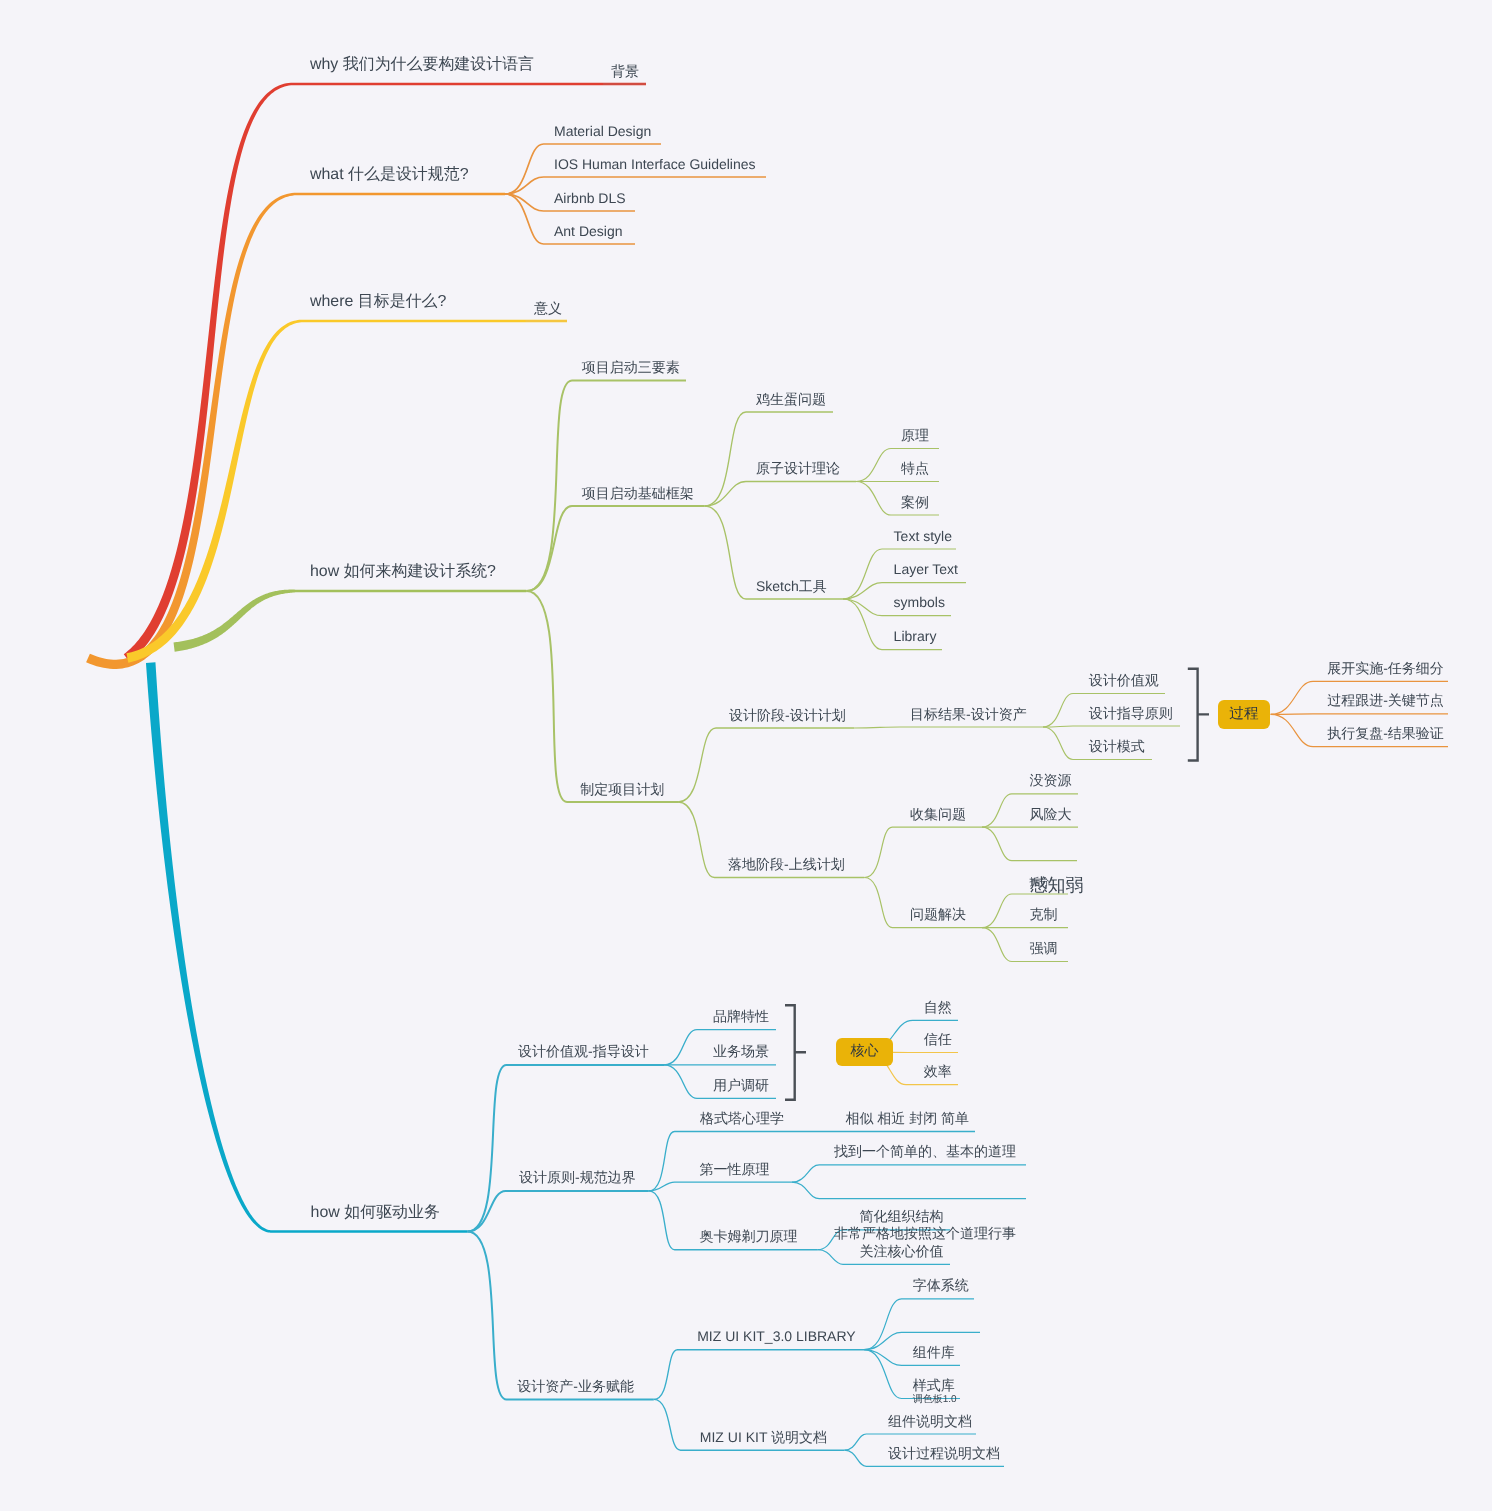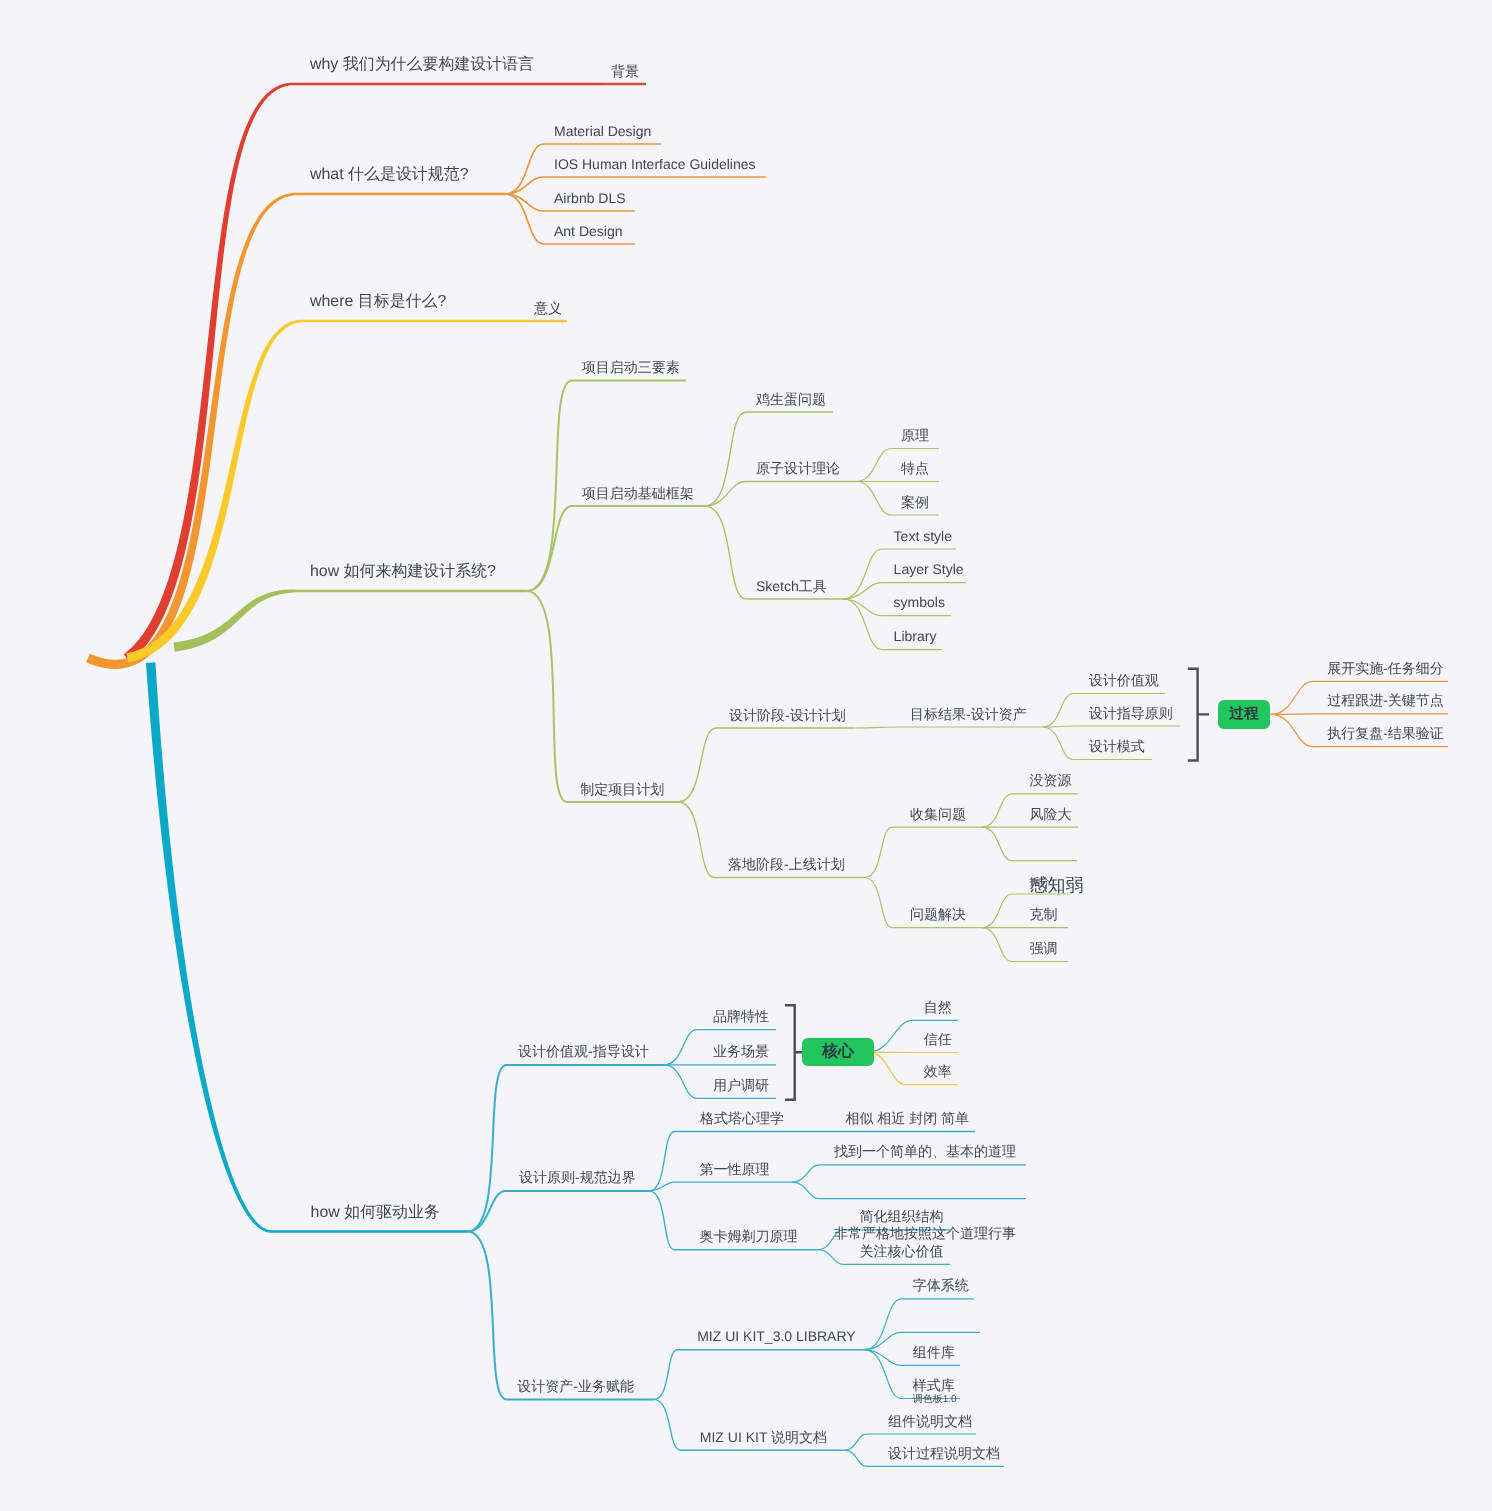--- a/index.html
+++ b/index.html
@@ -9,23 +9,23 @@
        -webkit-font-smoothing:antialiased;
        text-rendering:geometricPrecision;}
   #stage{position:relative;width:1492px;height:1511px;}
   svg#links{position:absolute;left:0;top:0;width:1492px;height:1511px;
             overflow:visible;pointer-events:none;}
   .nlabel{position:absolute;white-space:nowrap;color:#3d4752;
           line-height:1;transform:translateY(-100%);}
   .root-box{position:absolute;background:#ffffff;border-radius:9px;
      display:flex;align-items:center;justify-content:center;
      font-weight:700;color:#121518;letter-spacing:.5px;}
-  .sum-box{position:absolute;background:#22c55e;border-radius:6px;
+  .sum-box{position:absolute;background:#eab308;border-radius:6px;
      display:flex;align-items:center;justify-content:center;
-     font-weight:700;color:#2e3742;}
+     font-weight:400;color:#2e3742;}
 </style>
 </head>
 <body>
 
 <div id="stage">
   <svg id="links" viewBox="0 0 1492 1511" xmlns="http://www.w3.org/2000/svg">
       <path d="M129.42 661.82 L131.97 659.84 L134.46 657.73 L136.88 655.50 L139.25 653.15 L141.55 650.69 L143.80 648.12 L145.99 645.44 L148.12 642.65 L150.20 639.75 L152.22 636.75 L154.20 633.65 L156.12 630.46 L157.99 627.16 L159.82 623.77 L161.60 620.29 L163.33 616.72 L165.03 613.05 L166.67 609.30 L168.28 605.47 L169.84 601.55 L171.37 597.55 L172.85 593.47 L174.30 589.31 L175.71 585.07 L177.08 580.76 L178.42 576.38 L179.73 571.92 L181.00 567.40 L182.23 562.81 L183.44 558.15 L184.62 553.43 L185.76 548.65 L186.88 543.81 L187.96 538.91 L189.02 533.96 L190.05 528.95 L191.06 523.89 L192.04 518.78 L192.99 513.61 L193.92 508.41 L194.83 503.16 L195.72 497.86 L196.58 492.52 L197.42 487.15 L198.25 481.74 L199.05 476.29 L199.84 470.81 L200.61 465.30 L201.36 459.76 L202.09 454.19 L202.81 448.59 L203.51 442.98 L204.20 437.34 L204.88 431.68 L205.54 426.00 L206.19 420.31 L206.84 414.60 L207.47 408.88 L208.09 403.15 L208.70 397.42 L209.30 391.67 L209.90 385.92 L210.49 380.17 L211.07 374.42 L211.65 368.68 L212.23 362.93 L212.80 357.19 L213.37 351.46 L213.93 345.74 L214.50 340.02 L215.06 334.33 L215.63 328.64 L216.19 322.98 L216.76 317.33 L217.32 311.70 L217.90 306.10 L218.47 300.52 L219.05 294.97 L219.64 289.45 L220.23 283.96 L220.82 278.50 L221.43 273.08 L222.04 267.69 L222.66 262.35 L223.29 257.04 L223.94 251.78 L224.59 246.56 L225.25 241.38 L225.93 236.26 L226.62 231.19 L227.33 226.16 L228.04 221.20 L228.78 216.29 L229.53 211.44 L230.30 206.64 L231.08 201.91 L231.89 197.25 L232.71 192.65 L233.55 188.12 L234.42 183.66 L235.30 179.27 L236.21 174.96 L237.14 170.72 L238.09 166.57 L239.07 162.49 L240.07 158.49 L241.09 154.58 L242.15 150.75 L243.23 147.02 L244.33 143.37 L245.47 139.81 L246.63 136.35 L247.83 132.99 L249.05 129.72 L250.31 126.56 L251.59 123.49 L252.91 120.53 L254.26 117.68 L255.64 114.94 L257.06 112.30 L258.51 109.78 L259.99 107.37 L261.51 105.08 L263.07 102.91 L264.66 100.85 L266.28 98.92 L267.95 97.11 L269.64 95.42 L271.38 93.86 L273.16 92.42 L274.97 91.11 L276.82 89.93 L278.72 88.88 L280.65 87.96 L282.64 87.17 L284.67 86.52 L286.75 85.99 L288.88 85.60 L291.06 85.34 L293.30 85.20 L646.00 85.20 L646.00 82.80 L293.30 82.80 L290.89 82.81 L288.53 82.99 L286.21 83.34 L283.94 83.84 L281.71 84.50 L279.53 85.30 L277.40 86.25 L275.32 87.34 L273.29 88.57 L271.30 89.94 L269.36 91.44 L267.47 93.07 L265.62 94.83 L263.82 96.72 L262.07 98.72 L260.36 100.85 L258.69 103.10 L257.06 105.46 L255.47 107.94 L253.92 110.52 L252.41 113.22 L250.94 116.03 L249.50 118.94 L248.10 121.95 L246.74 125.07 L245.40 128.28 L244.10 131.60 L242.83 135.01 L241.60 138.51 L240.39 142.11 L239.21 145.79 L238.06 149.57 L236.94 153.43 L235.84 157.38 L234.77 161.40 L233.73 165.51 L232.71 169.70 L231.72 173.97 L230.75 178.31 L229.80 182.72 L228.87 187.20 L227.96 191.75 L227.07 196.37 L226.20 201.06 L225.36 205.81 L224.52 210.62 L223.71 215.48 L222.91 220.41 L222.13 225.39 L221.36 230.43 L220.61 235.51 L219.87 240.65 L219.14 245.83 L218.43 251.06 L217.72 256.34 L217.03 261.65 L216.35 267.01 L215.67 272.40 L215.01 277.83 L214.35 283.29 L213.70 288.79 L213.05 294.31 L212.41 299.86 L211.78 305.44 L211.15 311.04 L210.52 316.67 L209.90 322.31 L209.27 327.98 L208.65 333.66 L208.03 339.35 L207.41 345.06 L206.78 350.77 L206.16 356.50 L205.53 362.23 L204.90 367.96 L204.26 373.70 L203.62 379.44 L202.98 385.18 L202.33 390.91 L201.67 396.64 L201.00 402.36 L200.33 408.07 L199.64 413.77 L198.95 419.45 L198.25 425.12 L197.53 430.78 L196.81 436.41 L196.07 442.02 L195.31 447.61 L194.55 453.17 L193.77 458.71 L192.97 464.21 L192.16 469.69 L191.33 475.13 L190.48 480.54 L189.61 485.91 L188.73 491.24 L187.82 496.52 L186.90 501.77 L185.95 506.97 L184.98 512.12 L183.99 517.22 L182.98 522.27 L181.94 527.27 L180.88 532.21 L179.79 537.10 L178.68 541.92 L177.53 546.69 L176.37 551.38 L175.17 556.02 L173.95 560.58 L172.69 565.08 L171.41 569.50 L170.10 573.85 L168.75 578.13 L167.38 582.32 L165.97 586.43 L164.53 590.47 L163.05 594.41 L161.55 598.28 L160.00 602.05 L158.43 605.73 L156.81 609.32 L155.17 612.81 L153.48 616.21 L151.76 619.50 L150.01 622.70 L148.21 625.79 L146.38 628.78 L144.52 631.66 L142.61 634.43 L140.67 637.09 L138.69 639.63 L136.67 642.07 L134.62 644.38 L132.53 646.58 L130.40 648.66 L128.23 650.62 L126.02 652.46 L123.78 654.18 Z" fill="#e03e31" stroke="none"></path>
       <path d="M646 84 C 625.648 84 619.5424 84 603.6 84 L 646 84" fill="none" stroke="#cc5147" stroke-width="1.35" stroke-linecap="butt" stroke-linejoin="round"></path>
       <path d="M86.10 662.35 L89.68 663.82 L93.20 665.09 L96.66 666.18 L100.07 667.09 L103.42 667.82 L106.72 668.36 L109.96 668.73 L113.15 668.91 L116.28 668.92 L119.36 668.74 L122.37 668.40 L125.33 667.87 L128.22 667.18 L131.05 666.32 L133.81 665.29 L136.51 664.11 L139.13 662.77 L141.68 661.28 L144.16 659.64 L146.58 657.86 L148.92 655.95 L151.20 653.90 L153.41 651.72 L155.56 649.42 L157.65 647.00 L159.68 644.46 L161.65 641.80 L163.56 639.03 L165.42 636.15 L167.23 633.17 L168.98 630.08 L170.69 626.89 L172.35 623.59 L173.97 620.20 L175.54 616.72 L177.07 613.14 L178.55 609.47 L180.00 605.71 L181.41 601.87 L182.78 597.94 L184.11 593.93 L185.41 589.84 L186.67 585.68 L187.90 581.44 L189.10 577.12 L190.27 572.74 L191.41 568.29 L192.52 563.77 L193.60 559.19 L194.66 554.55 L195.69 549.85 L196.69 545.10 L197.67 540.29 L198.63 535.43 L199.56 530.52 L200.48 525.57 L201.37 520.57 L202.25 515.53 L203.11 510.45 L203.95 505.33 L204.77 500.18 L205.58 495.00 L206.38 489.79 L207.16 484.55 L207.93 479.29 L208.69 474.00 L209.43 468.69 L210.17 463.37 L210.90 458.03 L211.62 452.69 L212.34 447.33 L213.05 441.96 L213.75 436.59 L214.45 431.21 L215.15 425.84 L215.84 420.47 L216.54 415.10 L217.23 409.74 L217.92 404.39 L218.62 399.05 L219.32 393.73 L220.02 388.43 L220.72 383.14 L221.43 377.88 L222.15 372.64 L222.88 367.43 L223.61 362.25 L224.35 357.10 L225.10 351.99 L225.86 346.91 L226.63 341.87 L227.42 336.88 L228.22 331.93 L229.03 327.02 L229.86 322.17 L230.71 317.37 L231.57 312.62 L232.45 307.93 L233.35 303.30 L234.27 298.73 L235.21 294.23 L236.17 289.79 L237.15 285.42 L238.16 281.13 L239.19 276.91 L240.25 272.77 L241.33 268.70 L242.44 264.72 L243.58 260.83 L244.74 257.02 L245.94 253.30 L247.16 249.67 L248.42 246.14 L249.71 242.71 L251.03 239.37 L252.39 236.14 L253.78 233.02 L255.20 230.00 L256.66 227.09 L258.16 224.29 L259.69 221.61 L261.26 219.05 L262.87 216.60 L264.52 214.28 L266.20 212.08 L267.93 210.01 L269.70 208.07 L271.51 206.26 L273.36 204.58 L275.25 203.03 L277.19 201.62 L279.17 200.34 L281.20 199.21 L283.28 198.21 L285.41 197.35 L287.59 196.64 L289.83 196.07 L292.12 195.64 L294.48 195.36 L296.90 195.20 L505.00 195.20 L505.00 192.80 L296.90 192.80 L294.31 192.80 L291.77 193.01 L289.28 193.38 L286.85 193.92 L284.46 194.63 L282.13 195.49 L279.85 196.52 L277.62 197.69 L275.45 199.02 L273.33 200.48 L271.27 202.10 L269.26 203.84 L267.29 205.73 L265.38 207.75 L263.52 209.89 L261.70 212.16 L259.93 214.56 L258.21 217.07 L256.53 219.70 L254.89 222.45 L253.29 225.31 L251.74 228.28 L250.22 231.35 L248.74 234.53 L247.30 237.82 L245.89 241.20 L244.52 244.68 L243.19 248.26 L241.88 251.93 L240.61 255.69 L239.37 259.53 L238.15 263.47 L236.97 267.48 L235.81 271.58 L234.68 275.75 L233.58 280.00 L232.50 284.32 L231.45 288.71 L230.41 293.17 L229.40 297.70 L228.42 302.29 L227.45 306.94 L226.50 311.65 L225.57 316.41 L224.66 321.23 L223.76 326.10 L222.88 331.02 L222.01 335.98 L221.16 340.99 L220.32 346.03 L219.50 351.12 L218.68 356.24 L217.87 361.40 L217.08 366.58 L216.29 371.80 L215.51 377.04 L214.73 382.30 L213.96 387.59 L213.20 392.89 L212.44 398.21 L211.68 403.54 L210.93 408.89 L210.17 414.24 L209.42 419.60 L208.67 424.96 L207.91 430.33 L207.15 435.69 L206.39 441.05 L205.62 446.40 L204.85 451.74 L204.07 457.07 L203.29 462.39 L202.50 467.69 L201.70 472.97 L200.88 478.23 L200.06 483.46 L199.23 488.67 L198.38 493.85 L197.53 499.00 L196.65 504.11 L195.76 509.19 L194.86 514.22 L193.94 519.22 L193.00 524.17 L192.05 529.07 L191.07 533.93 L190.07 538.73 L189.06 543.48 L188.02 548.17 L186.96 552.79 L185.87 557.36 L184.76 561.86 L183.62 566.30 L182.46 570.66 L181.27 574.95 L180.06 579.17 L178.81 583.30 L177.54 587.36 L176.24 591.33 L174.90 595.22 L173.54 599.02 L172.14 602.72 L170.71 606.33 L169.25 609.85 L167.75 613.26 L166.22 616.57 L164.66 619.78 L163.06 622.88 L161.42 625.86 L159.75 628.74 L158.05 631.50 L156.31 634.14 L154.53 636.66 L152.72 639.06 L150.87 641.33 L148.99 643.47 L147.07 645.49 L145.12 647.38 L143.13 649.13 L141.11 650.75 L139.05 652.24 L136.95 653.60 L134.82 654.82 L132.65 655.90 L130.43 656.85 L128.17 657.67 L125.86 658.35 L123.50 658.89 L121.09 659.30 L118.61 659.56 L116.07 659.68 L113.46 659.65 L110.79 659.47 L108.04 659.14 L105.21 658.64 L102.31 657.99 L99.33 657.16 L96.26 656.17 L93.12 655.00 L89.90 653.65 Z" fill="#f2972f" stroke="none"></path>
       <path d="M505 194 C 529.428 194 526.3364 144 543.6 144 L 661 144" fill="none" stroke="#e9943f" stroke-width="1.7" stroke-linecap="butt" stroke-linejoin="round"></path>
@@ -107,21 +107,21 @@
       <div class="nlabel" style="left: 310px; top: 580px; font-size: 15.95px; font-weight: 500;">how 如何来构建设计系统?</div>
       <div class="nlabel" style="left: 581.7px; top: 374px; font-size: 14px;">项目启动三要素</div>
       <div class="nlabel" style="left: 581.7px; top: 499.5px; font-size: 14px;">项目启动基础框架</div>
       <div class="nlabel" style="left: 756px; top: 405.5px; font-size: 14px;">鸡生蛋问题</div>
       <div class="nlabel" style="left: 756px; top: 475px; font-size: 14px;">原子设计理论</div>
       <div class="nlabel" style="left: 901px; top: 442px; font-size: 14px;">原理</div>
       <div class="nlabel" style="left: 901px; top: 475px; font-size: 14px;">特点</div>
       <div class="nlabel" style="left: 901px; top: 508.5px; font-size: 14px;">案例</div>
       <div class="nlabel" style="left: 756px; top: 592.5px; font-size: 14px;">Sketch工具</div>
       <div class="nlabel" style="left: 893.6px; top: 542.5px; font-size: 14px;">Text style</div>
-      <div class="nlabel" style="left: 893.6px; top: 576.1px; font-size: 14px;">Layer Style</div>
+      <div class="nlabel" style="left: 893.6px; top: 576.1px; font-size: 14px;">Layer Text</div>
       <div class="nlabel" style="left: 893.6px; top: 609.2px; font-size: 14px;">symbols</div>
       <div class="nlabel" style="left: 893.6px; top: 643.1px; font-size: 14px;">Library</div>
       <div class="nlabel" style="left: 580.3px; top: 795.5px; font-size: 14px;">制定项目计划</div>
       <div class="nlabel" style="left: 729px; top: 721.5px; font-size: 14px;">设计阶段-设计计划</div>
       <div class="nlabel" style="left: 910px; top: 720.5px; font-size: 14px;">目标结果-设计资产</div>
       <div class="nlabel" style="left: 1088.8px; top: 687px; font-size: 14px;">设计价值观</div>
       <div class="nlabel" style="left: 1088.8px; top: 719.5px; font-size: 14px;">设计指导原则</div>
       <div class="nlabel" style="left: 1088.8px; top: 753px; font-size: 14px;">设计模式</div>
       <div class="nlabel" style="left: 728px; top: 871px; font-size: 14px;">落地阶段-上线计划</div>
       <div class="nlabel" style="left: 910.1px; top: 820.7px; font-size: 14px;">收集问题</div>
@@ -156,14 +156,14 @@
       <div class="nlabel" style="left: 888px; top: 1427.5px; font-size: 14px;">组件说明文档</div>
       <div class="nlabel" style="left: 888px; top: 1459.8px; font-size: 14px;">设计过程说明文档</div>
       <div class="nlabel" style="left: 1327.2px; top: 674.9px; font-size: 14px;">展开实施-任务细分</div>
       <div class="nlabel" style="left: 1327.2px; top: 707.4px; font-size: 14px;">过程跟进-关键节点</div>
       <div class="nlabel" style="left: 1327.2px; top: 740.1px; font-size: 14px;">执行复盘-结果验证</div>
       <div class="nlabel" style="left: 923.8px; top: 1013.9px; font-size: 14px;">自然</div>
       <div class="nlabel" style="left: 923.8px; top: 1046px; font-size: 14px;">信任</div>
       <div class="nlabel" style="left: 923.8px; top: 1078.1px; font-size: 14px;">效率</div>
     </div>
   <div class="sum-box" id="sum-box-0" style="left: 1218.1px; top: 699.7px; width: 51.6px; height: 29.8px; font-size: 14.6px;">过程</div>
-  <div class="sum-box" id="sum-box-1" style="left: 802px; top: 1038.1px; width: 72px; height: 27.7px; font-size: 16px;">核心</div>
+  <div class="sum-box" id="sum-box-1" style="left: 836px; top: 1038.1px; width: 57px; height: 27.7px; font-size: 14px;">核心</div>
 </div>
 
 </body></html>

